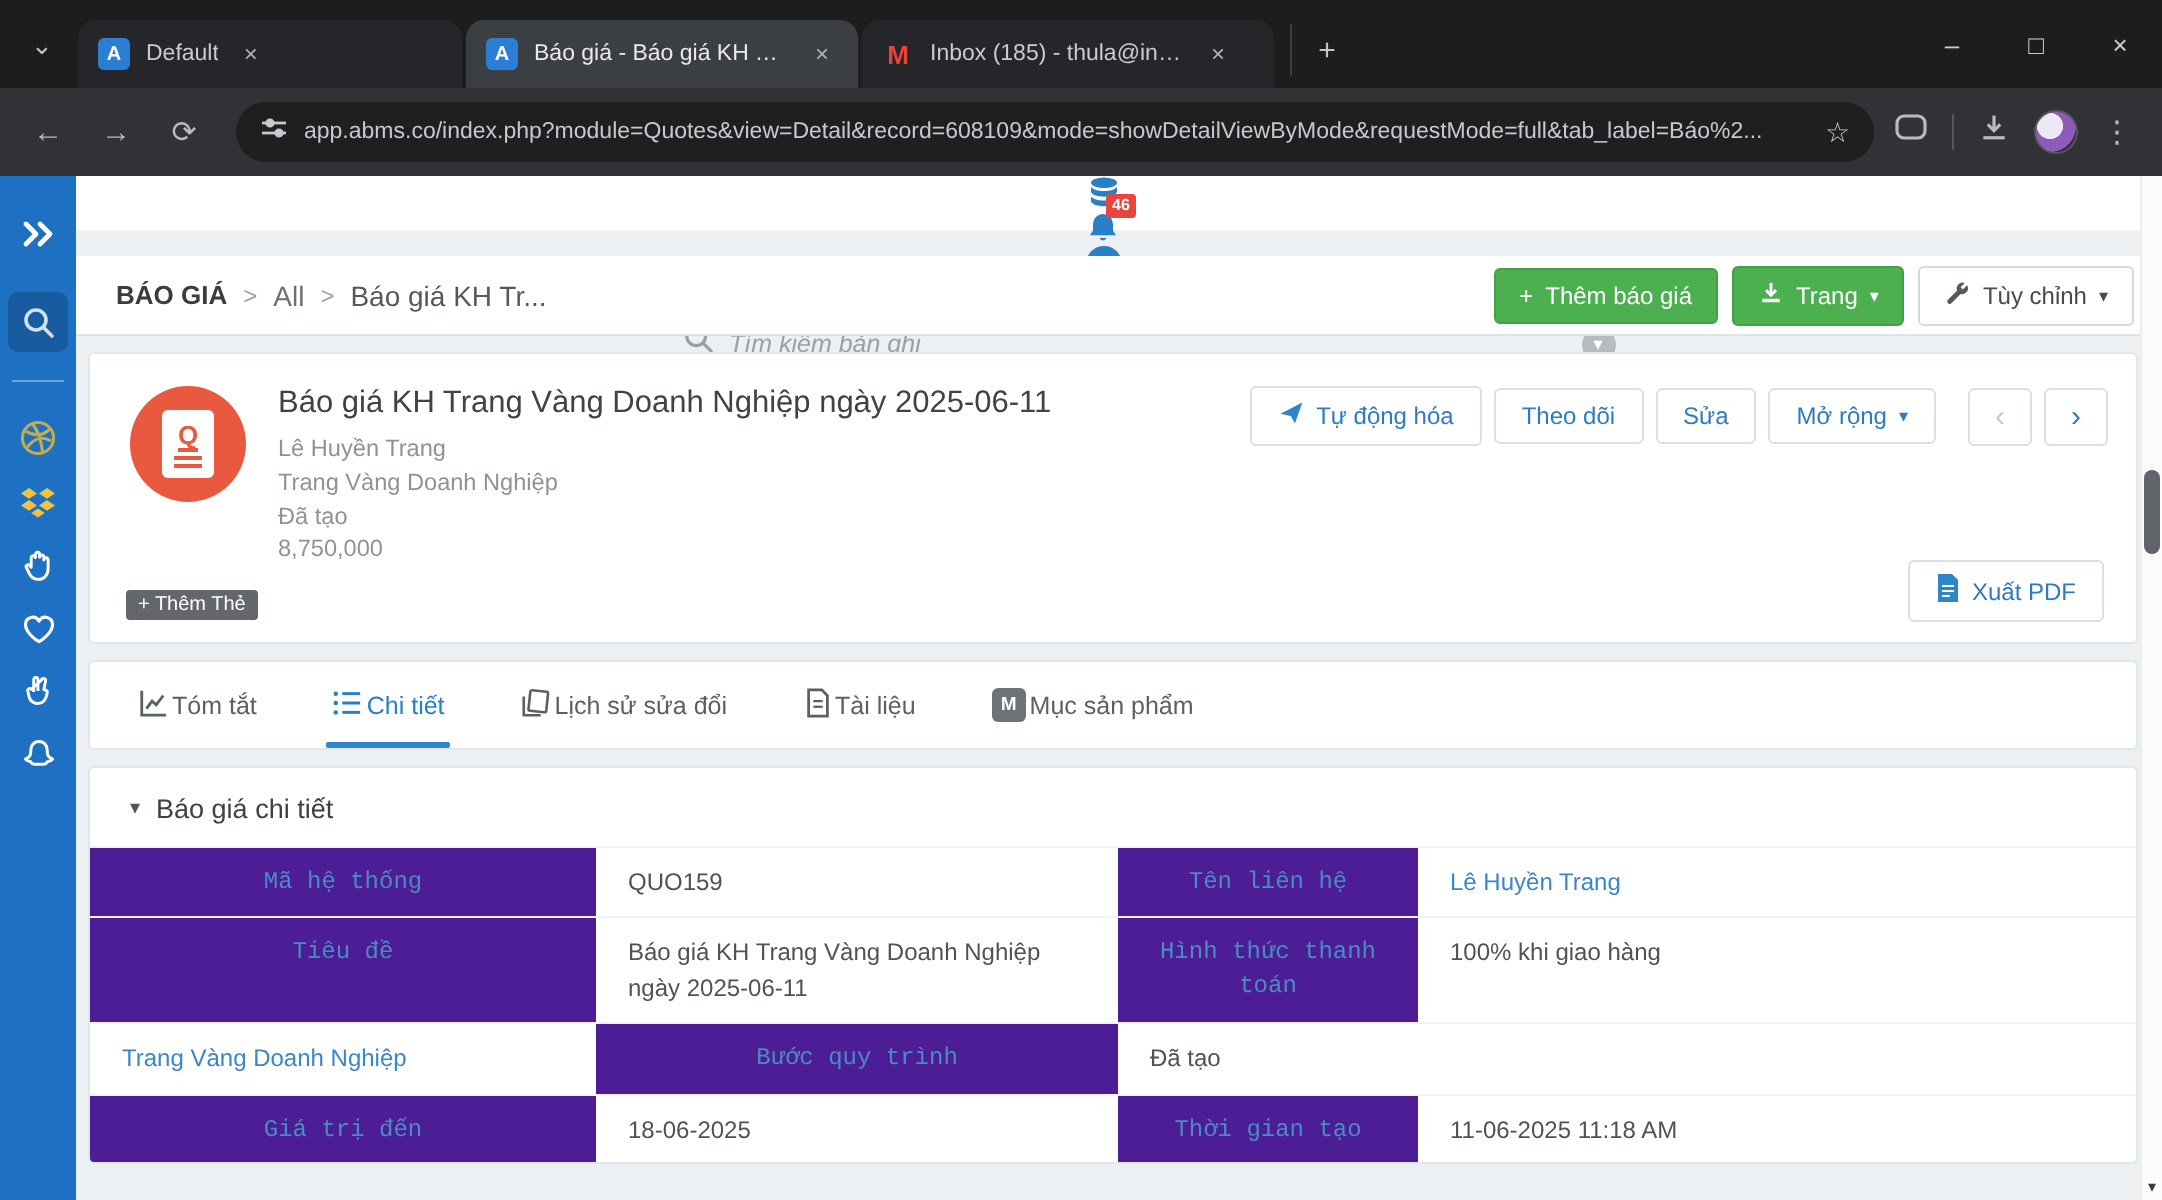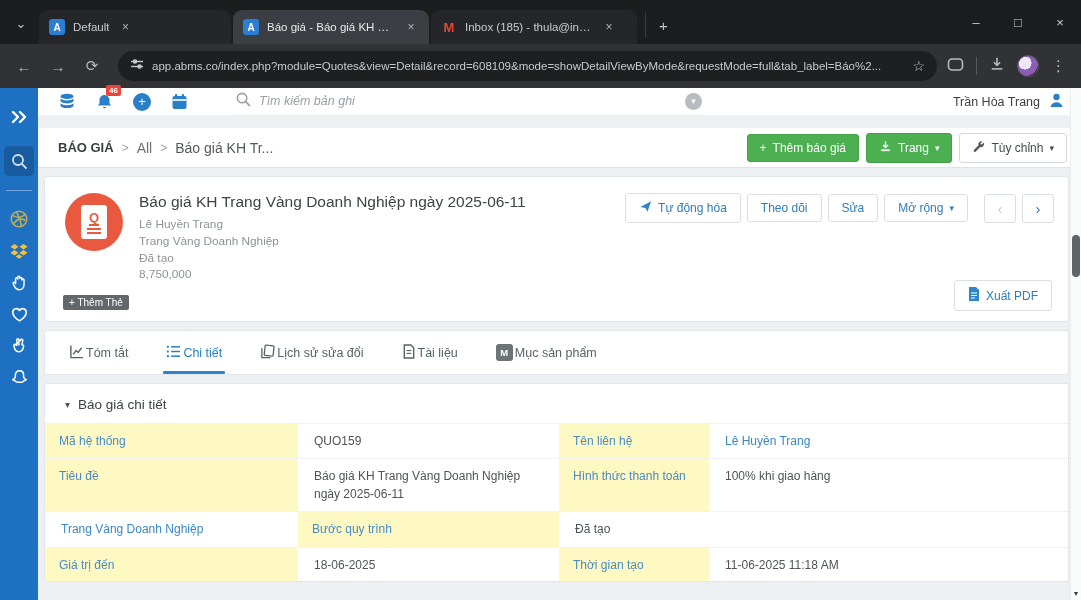--- a/index.html
+++ b/index.html
@@ -37,21 +37,21 @@
 
   
   .sidebar { position:absolute; top:88px; left:0; bottom:0; width:38px; background:#1e70c2; display:flex; flex-direction:column; align-items:center; }
   .sb-btn { width:30px; height:30px; display:flex; align-items:center; justify-content:center; margin-top:14px; border-radius:5px; color:#fff; }
   .sb-btn.search-active { background:rgba(0,0,0,.18); }
   .sb-divider { width:26px; height:1px; background:rgba(255,255,255,.35); margin-top:14px; }
   .sb-icons { display:flex; flex-direction:column; align-items:center; gap:13px; margin-top:18px; }
   .sb-icons svg { display:block; }
 
   
-  .appbar { position:absolute; top:88px; left:38px; right:0; height:28px; background:#fff; display:flex; align-items:center; padding:0 16px 0 20px; border-bottom:1px solid #f0f2f3; }
+  .appbar { position:absolute; top:88px; left:38px; right:0; height:28px; background:#fff; display:flex; align-items:center; padding:0 16px 0 20px; border-bottom:1px solid #f0f2f3;flex-direction:column; }
   .appbar .ic { margin-right:20px; position:relative; display:flex; align-items:center; }
   .badge { position:absolute; top:-8px; left:10px; background:#e8463c; color:#fff; font-size:8px; font-weight:bold; padding:1px 3px; border-radius:2px; line-height:1.2; }
   .plus-circle { width:18px; height:18px; border-radius:50%; background:#2a7fc9; color:#fff; font-size:13px; display:flex; align-items:center; justify-content:center; }
   .gsearch { display:flex; align-items:center; gap:8px; margin-left:26px; border-bottom:1px solid #e8eaec; padding:4px 2px; width:470px;justify-content:space-between; }
   .gsearch input { border:none; outline:none; flex:1; font-family:inherit; font-size:12.5px; font-style:italic; color:#555; background:transparent; }
   .gsearch input::placeholder { color:#9aa0a5; }
   .chev-circle { width:17px; height:17px; border-radius:50%; background:#b7bcc0; color:#fff; font-size:9px; display:flex; align-items:center; justify-content:center; }
   .userbox { margin-left:auto; display:flex; align-items:center; gap:8px; font-size:12.5px; color:#3c3f41; }
 
   
@@ -90,21 +90,21 @@
   .mtab.active { color:#2880c4; }
   .mtab.active::after { content:""; position:absolute; left:-3px; right:-3px; bottom:0; height:3px; background:#2e86c8; border-radius:1px; }
   .mbox { width:17px; height:17px; border-radius:3px; background:#6d7478; color:#fff; font-size:9.5px; font-weight:bold; display:flex; align-items:center; justify-content:center; }
 
   
   .detail-card { top:383px; height:199px; overflow:hidden; }
   .section-head { display:flex; align-items:center; gap:8px; padding:13px 20px 11px; font-size:13.5px; color:#3d4144; }
   .section-caret { font-size:10px; color:#555; }
   .detail-rows { border-top:1px solid #f0f2f3; }
   .drow { display:grid; grid-template-columns:253px 261px 150px 1fr; border-bottom:1px solid #f0f2f3; }
-  .dlbl { background:#fef9c3; color:#4a8bc2; font-size:12px; text-align:left; padding:9px 14px 8px; line-height:1.35; }
+  .dlbl { background:#4c1d95; color:#4a8bc2; font-size:12px; text-align:center; padding:9px 14px 8px; line-height:1.35;font-family:Liberation Mono, monospace; }
   .dval { color:#4f5356; font-size:12px; padding:9px 16px 8px; line-height:1.45; }
   .dval.link { color:#3a87c8; }
 
   
   .scrollbar { position:absolute; top:88px; right:0; bottom:0; width:11px; background:#fafbfb; border-left:1px solid #ededed; }
   .scroll-thumb { position:absolute; top:147px; left:1px; right:1px; height:42px; background:#606367; border-radius:4px; }
   .scroll-arrow { position:absolute; bottom:2px; left:0; right:0; text-align:center; font-size:8px; color:#3a3d3f; }
 
   svg { overflow:visible; }
 </style>

